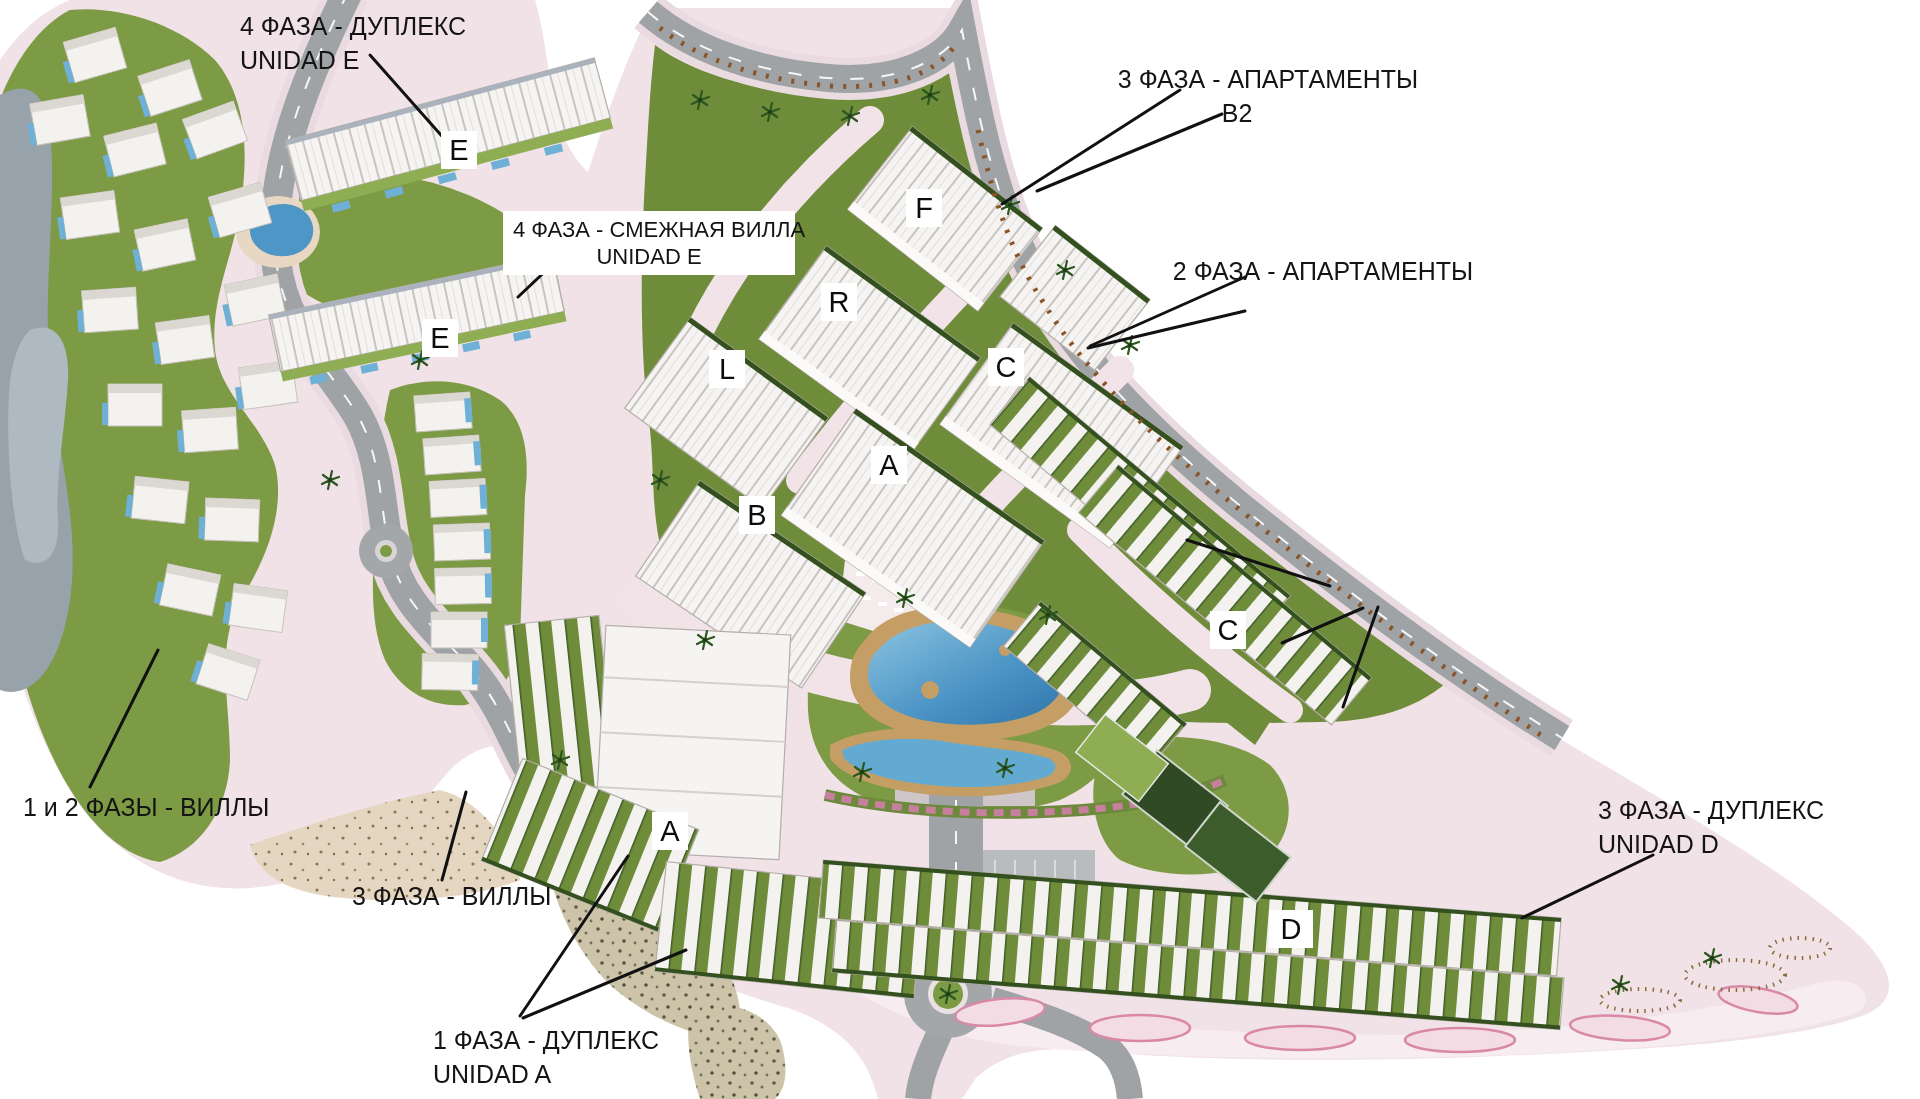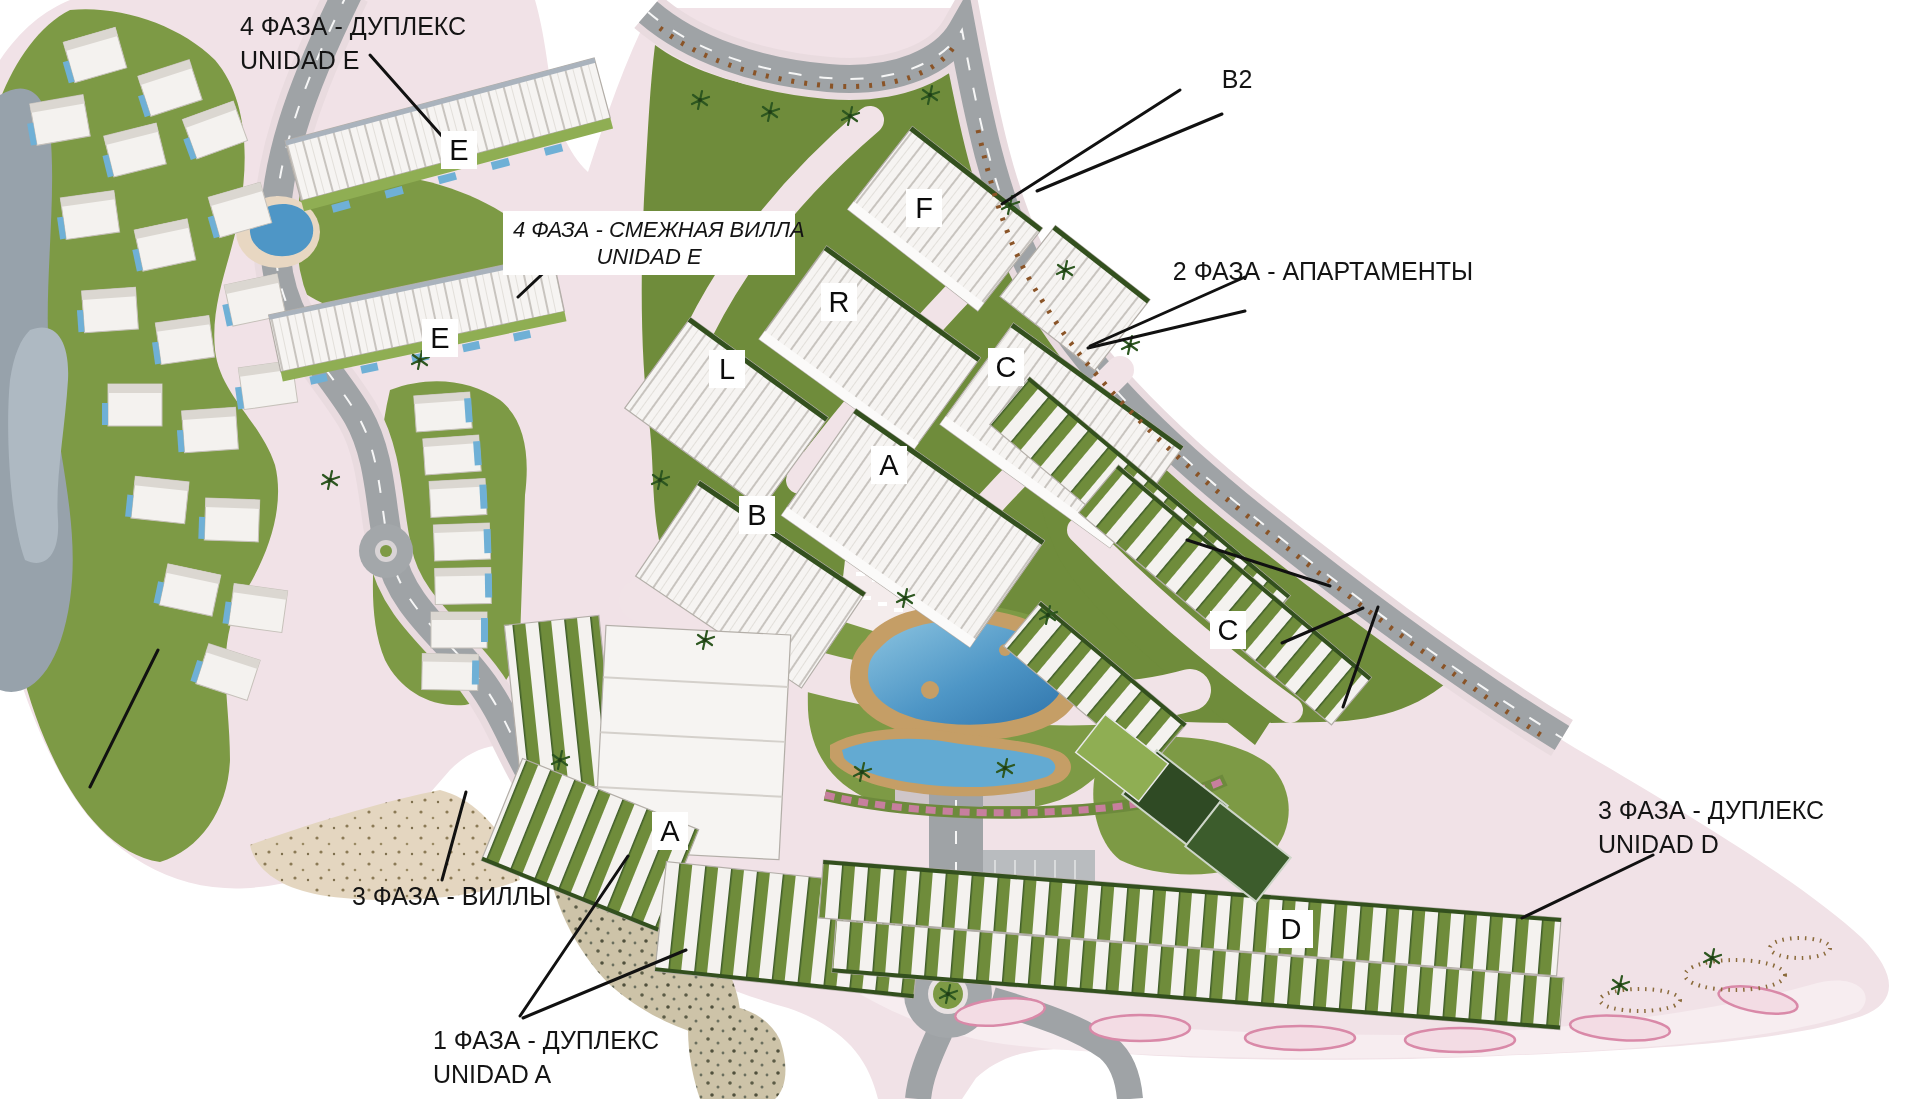--- a/index.html
+++ b/index.html
@@ -2,21 +2,21 @@
 <html><head>
 <meta charset="utf-8">
 <style>
   html,body{margin:0;padding:0;background:#ffffff;}
   .stage{position:relative;width:1920px;height:1099px;background:#ffffff;overflow:hidden;
          font-family:"Liberation Sans",sans-serif;}
   .stage svg{position:absolute;left:0;top:0;}
   
   .ann{position:absolute;font-size:25px;line-height:34px;color:#141414;white-space:nowrap;}
   .ann.c{text-align:center;}
-  .ann.boxed{background:#ffffff;font-size:22px;line-height:27px;text-align:center;padding:5px 10px;font-style:italic;}
+  .ann.boxed{background:#ffffff;font-size:22px;line-height:27px;text-align:center;padding:5px 10px;}
   
   .mk{position:absolute;width:36px;height:38px;background:#ffffff;display:flex;align-items:center;
       justify-content:center;font-size:29px;color:#0c0c0c;}
   
   .site{fill:#f1e2e7;}
   .grass{fill:#7d9a45;}
   .grass2{fill:#6f8c3b;}
   .cliff{fill:#97a2ab;}
   .rd{stroke:#9fa3a6;fill:none;}
   .rdside{stroke:#e9dbdf;fill:none;}
@@ -571,38 +571,42 @@
 <div class="mk" style="left:1210px;top:611px">C</div>
 <div class="mk" style="left:652px;top:812px">A</div>
 <div class="mk" style="left:1269px;top:910px;width:44px">D</div>
 
 <div class="ann" style="left:240px;top:9px">
   <div>4 ФАЗА - ДУПЛЕКС</div>
   <div>UNIDAD E</div>
 </div>
 
 <div class="ann c" style="left:1108px;top:62px;width:320px">
+  <div>3 ФАЗА - АПАРТАМЕНТЫ</div>
   <div style="padding-right:62px">В2</div>
 </div>
 
 <div class="ann boxed" style="left:503px;top:211px;width:272px">
   <div>4 ФАЗА - СМЕЖНАЯ ВИЛЛА</div>
   <div>UNIDAD E</div>
 </div>
 
 <div class="ann c" style="left:1163px;top:254px;width:320px">
   <div>2 ФАЗА - АПАРТАМЕНТЫ</div>
 </div>
 
 
 <div class="ann" style="left:1598px;top:793px">
   <div>3 ФАЗА - ДУПЛЕКС</div>
   <div>UNIDAD D</div>
 </div>
 
+<div class="ann" style="left:23px;top:790px">
+  <div>1 и 2 ФАЗЫ - ВИЛЛЫ</div>
+</div>
 
 <div class="ann" style="left:352px;top:879px">
   <div>3 ФАЗА - ВИЛЛЫ</div>
 </div>
 
 <div class="ann" style="left:433px;top:1023px">
   <div>1 ФАЗА - ДУПЛЕКС</div>
   <div>UNIDAD A</div>
 </div>
 

